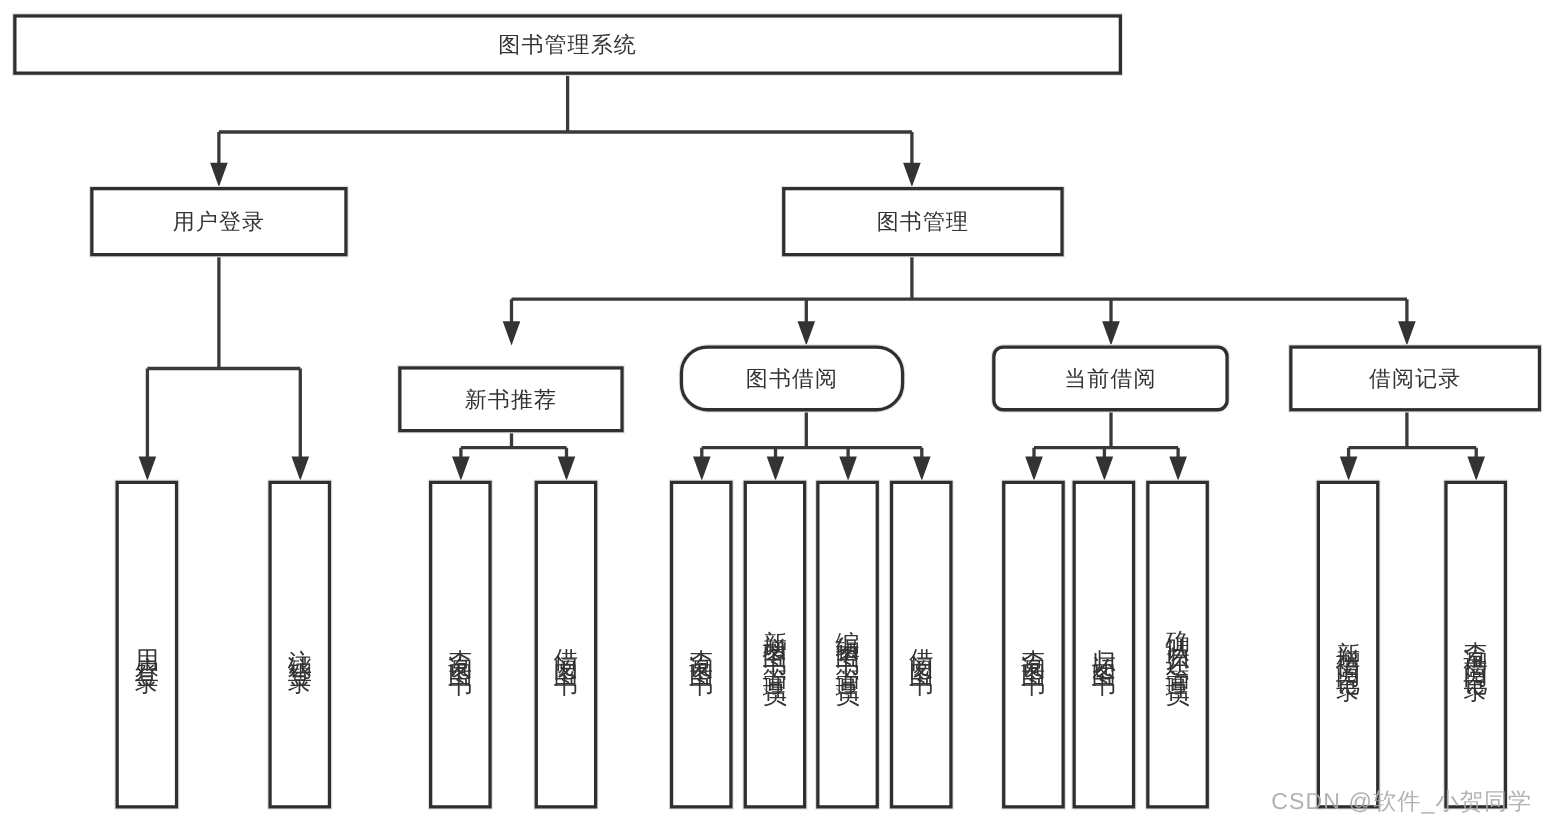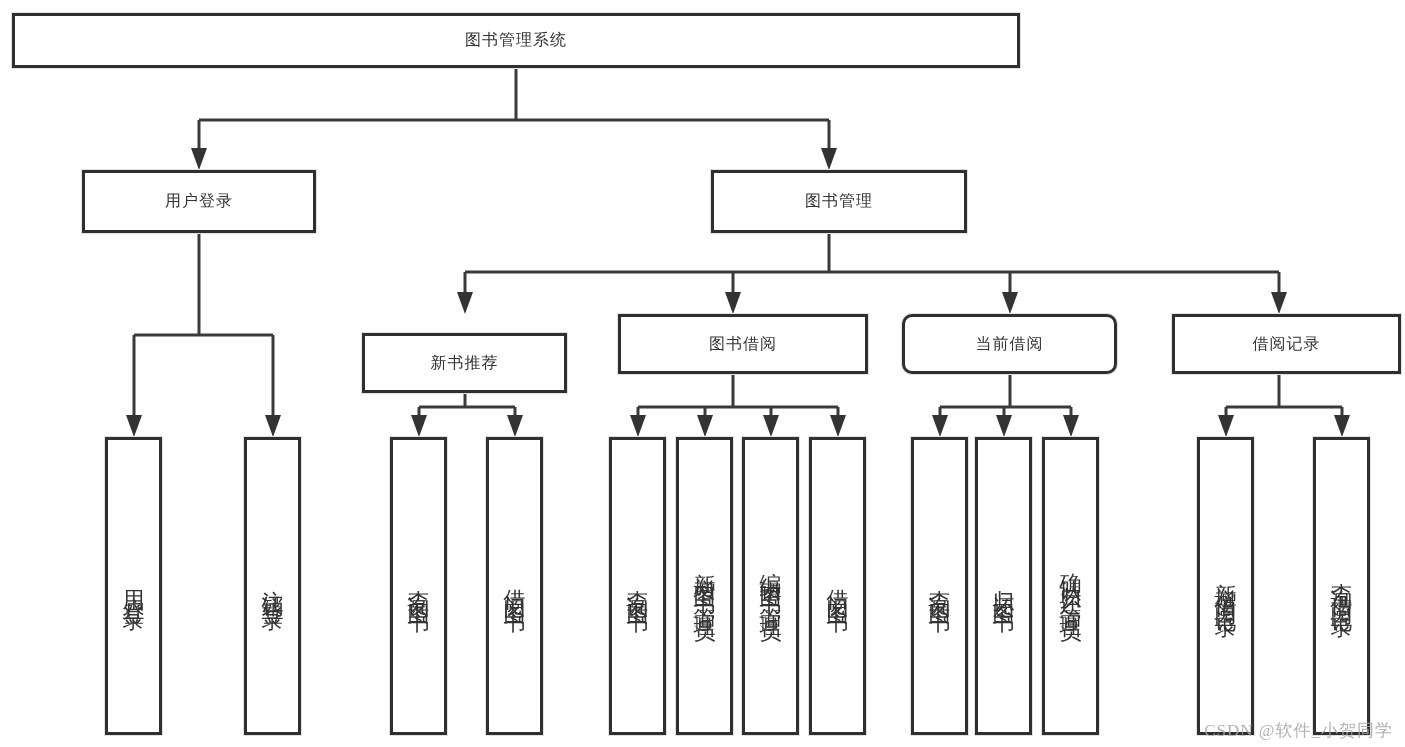--- a/index.html
+++ b/index.html
@@ -27,45 +27,44 @@
     box-sizing: border-box;
     border: 3px solid #2f2f2f;
     background: #ffffff;
     display: flex;
     align-items: center;
     justify-content: center;
     color: #333333;
     box-shadow: 0 0 0 1px #e2e2e2;
   }
   .hlabel {
-    font-size: 16px;
+    font-size: 20px;
     letter-spacing: 1px;
     white-space: nowrap;
   }
   .leaf {
     top: 437px;
     width: 57px;
     height: 298px;
   }
   .vlabel {
     writing-mode: vertical-rl;
     text-orientation: upright;
     font-size: 22px;
     letter-spacing: 7px;
     line-height: 1;
   }
   #watermark {
     position: absolute;
     right: 12px;
     bottom: 5px;
-    font-size: 17px;
+    font-size: 21px;
     color: rgba(170, 170, 170, 0.9);
     letter-spacing: 1px;
     white-space: nowrap;
-    font-family: Liberation Serif, serif;
   }
 </style>
 </head>
 <body>
 
 <div id="canvas">
 
   <svg id="connector-layer" viewBox="0 0 1405 747" xmlns="http://www.w3.org/2000/svg">
     <g stroke="#3a3a3a" stroke-width="3" fill="none">
 
@@ -113,21 +112,21 @@
   <div class="node" style="left:82px; top:170px; width:234px; height:63px;">
     <span class="hlabel">用户登录</span>
   </div>
   <div class="node" style="left:711px; top:170px; width:256px; height:63px;">
     <span class="hlabel">图书管理</span>
   </div>
 
   <div class="node" style="left:362px; top:333px; width:205px; height:60px;">
     <span class="hlabel">新书推荐</span>
   </div>
-  <div class="node" style="left:618px; top:314px; width:250px; height:60px;">
+  <div class="node" style="left:618px; top:314px; width:204px; height:60px;border-radius:25px;">
     <span class="hlabel">图书借阅</span>
   </div>
   <div class="node" style="left:902px; top:314px; width:215px; height:60px;border-radius:10px;">
     <span class="hlabel">当前借阅</span>
   </div>
   <div class="node" style="left:1172px; top:314px; width:229px; height:60px;">
     <span class="hlabel">借阅记录</span>
   </div>
 
   <div class="node leaf" style="left:105px;">

